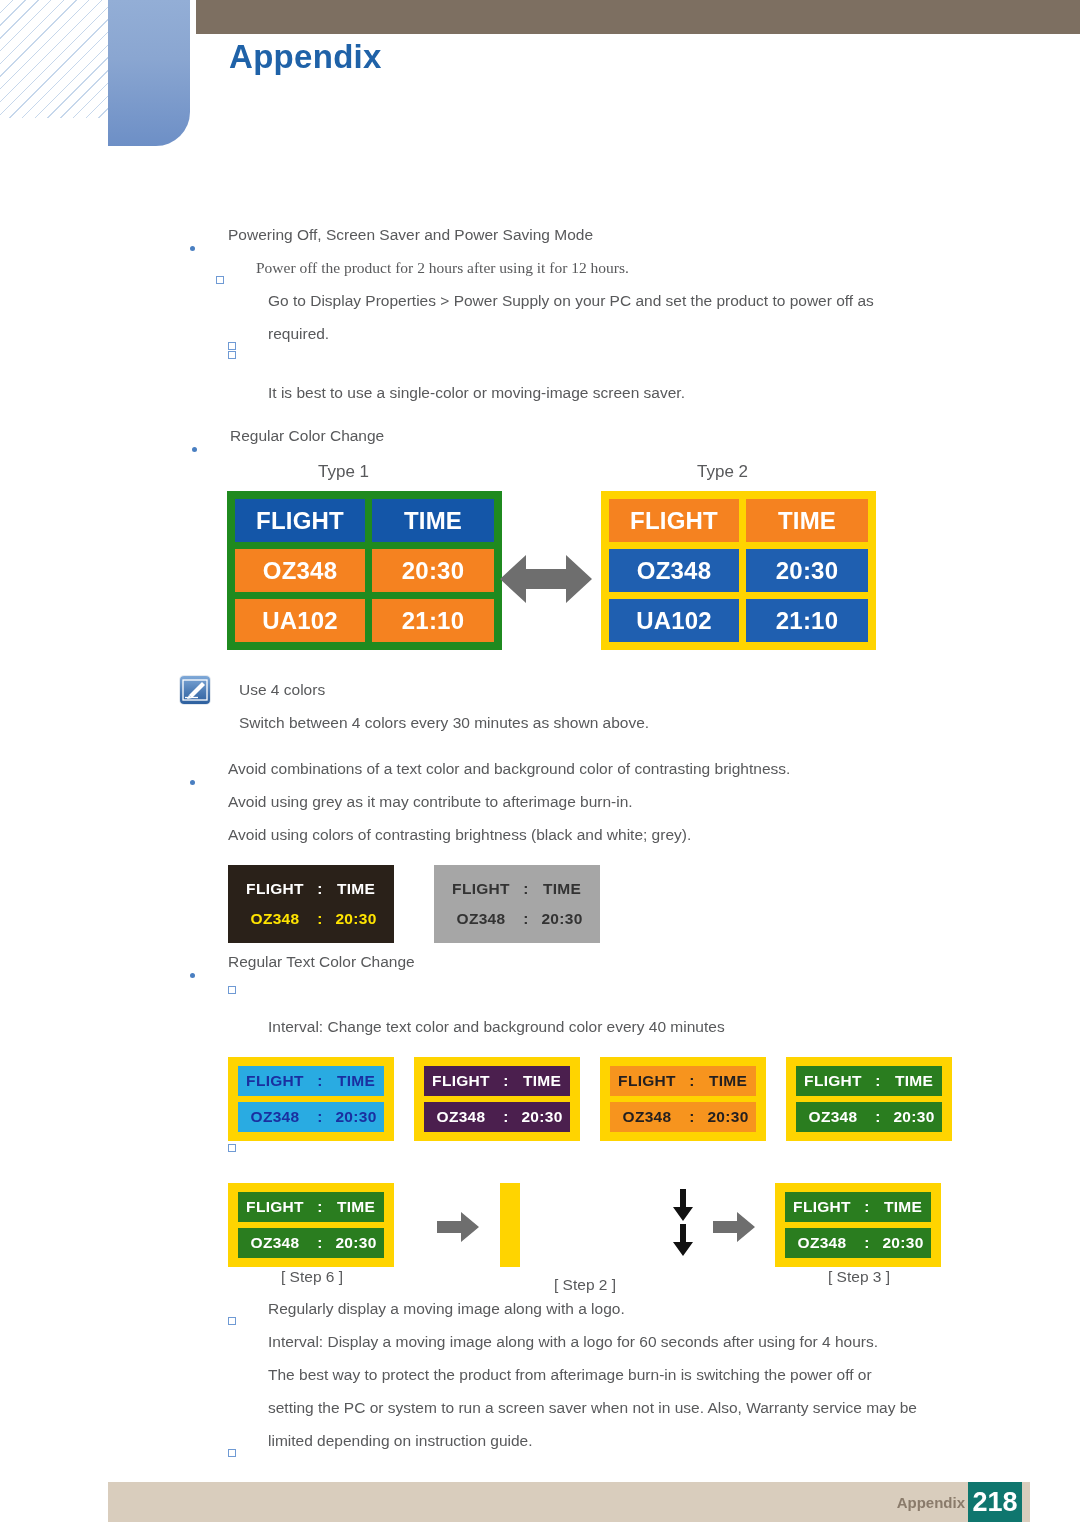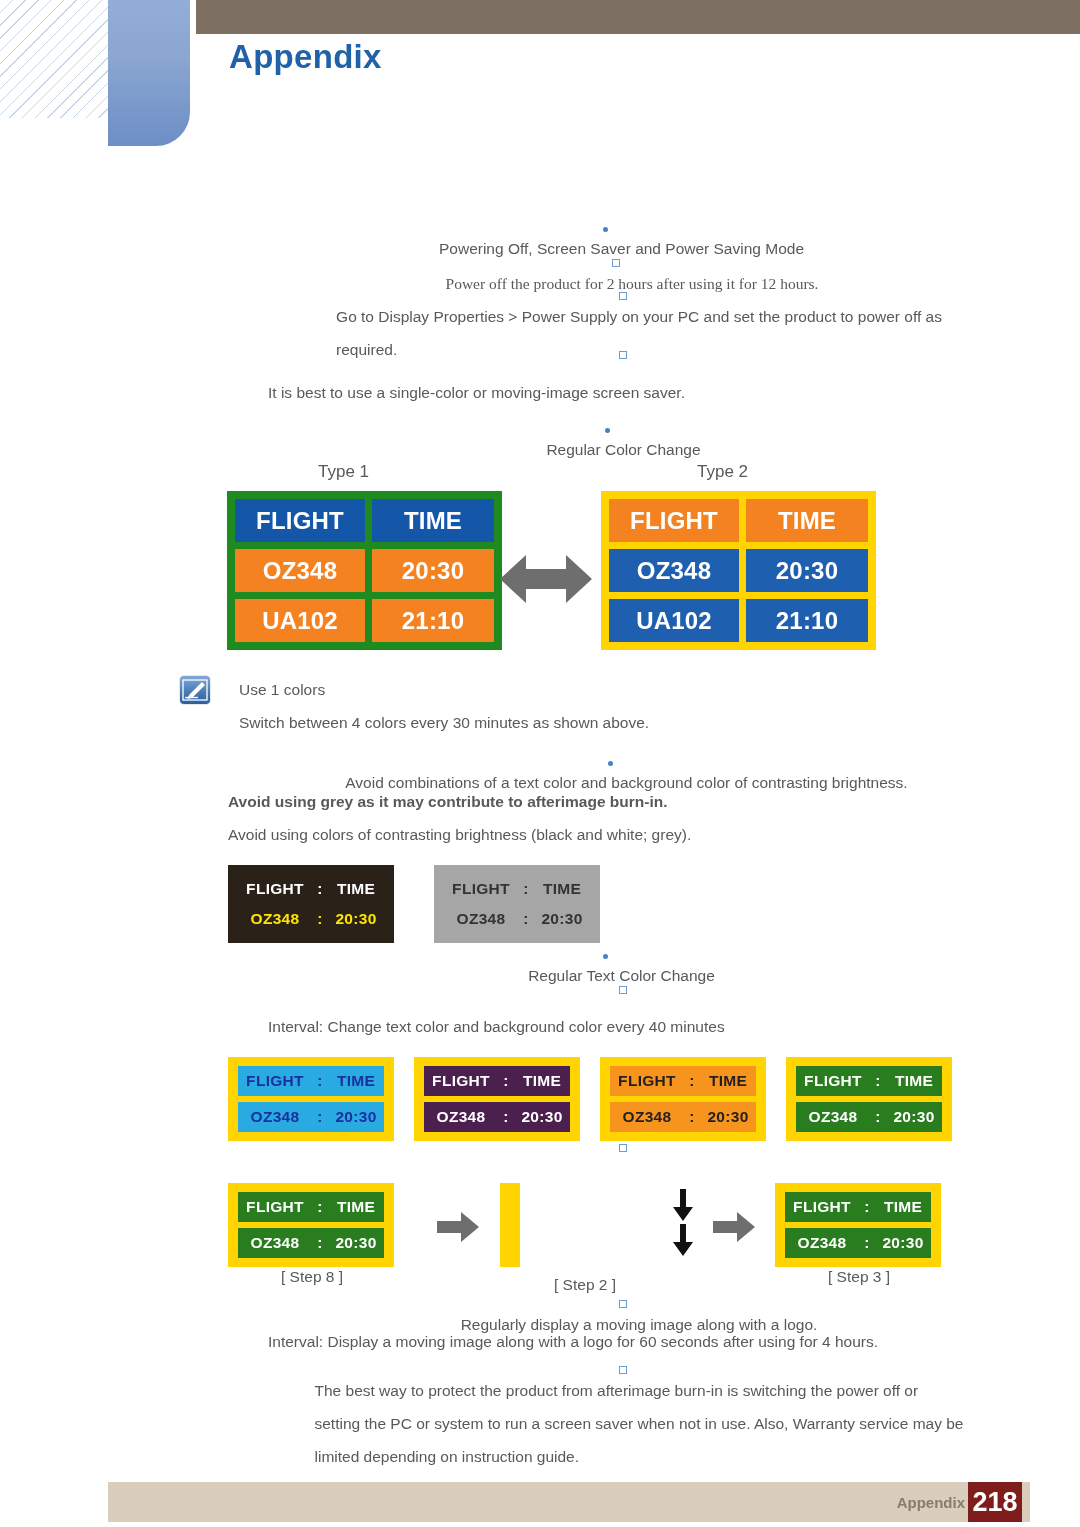--- a/index.html
+++ b/index.html
@@ -30,21 +30,21 @@
     background:linear-gradient(180deg,#93aed6 0%, #8aa6d1 40%, #6d8fc6 100%);
   }
   .page-title {
     position:absolute; left:229px; top:38px;
     font-size:33px; font-weight:bold; color:#1f62a8;
     letter-spacing:.3px;
   }
 
   
   .content { position:absolute; left:0; top:0; width:1080px; }
-  .row { position:absolute; display:flex; align-items:center;flex-direction:column; }
+  .row { position:absolute; display:flex; align-items:flex-end; }
   .bullet-dot {
     width:5px; height:5px; border-radius:50%;
     background:#4a7fc1; margin-top:9px; flex:0 0 auto;
   }
   .bullet-sq {
     width:8px; height:8px; border:1.4px solid #6f9ad4; background:#fff;
     margin-top:8px; flex:0 0 auto;
   }
   .txt { font-size:15.5px; line-height:33px; color:#58595b; white-space:pre-wrap; }
   .txt.l1 { margin-left:33px; }
@@ -92,21 +92,21 @@
   .footer-bar {
     position:absolute; left:108px; top:1482px; width:922px; height:40px;
     background:#d9cdbd;
   }
   .footer-label {
     position:absolute; top:1494px; right:115px;
     font-size:15px; font-weight:bold; color:#8a7b6b;
   }
   .footer-page {
     position:absolute; left:968px; top:1482px; width:54px; height:40px;
-    background:#7f1d1d; color:#ffffff;
+    background:#0f766e; color:#ffffff;
     font-size:27px; font-weight:bold;
     display:flex; align-items:center; justify-content:center;
   }
 </style>
 </head>
 <body>
 
 <div class="hatch"></div>
 <div class="header-bar"></div>
 <div class="header-tab"></div>
@@ -180,28 +180,28 @@
   </div>
 
   <div class="note-icon" style="left:180px; top:676px;">
     <svg width="30" height="28" viewBox="0 0 30 28" aria-hidden="true">
       <rect x="3" y="4" width="24" height="20" fill="none" stroke="#ffffff" stroke-width="1.3"></rect>
       <path d="M9 19 L22 6 L25 9 L12 22 Z" fill="#ffffff"></path>
       <path d="M9 19 L12 22 L7 23 Z" fill="#ffffff"></path>
       <line x1="5" y1="21.5" x2="18" y2="21.5" stroke="#ffffff" stroke-width="1.3"></line>
     </svg>
   </div>
-  <div class="txt" style="position:absolute; left:239px; top:673px;">Use 1 colors</div>
+  <div class="txt" style="position:absolute; left:239px; top:673px;">Use 4 colors</div>
   <div class="txt" style="position:absolute; left:239px; top:706px;">Switch between 4 colors every 30 minutes as shown above.</div>
 
   <div class="row" style="left:190px; top:752px; width:840px;">
     <span class="bullet-dot"></span>
     <span class="txt l1">Avoid combinations of a text color and background color of contrasting brightness.</span>
   </div>
-  <div class="txt" style="position:absolute; left:228px; top:785px;font-weight:bold;">Avoid using grey as it may contribute to afterimage burn-in.</div>
+  <div class="txt" style="position:absolute; left:228px; top:785px;">Avoid using grey as it may contribute to afterimage burn-in.</div>
   <div class="txt" style="position:absolute; left:228px; top:818px;">Avoid using colors of contrasting brightness (black and white; grey).</div>
 
   <div class="panel" id="cp0" style="left: 228px; top: 865px; background: rgb(42, 33, 25);">
     <div class="pline" id="cp0h" style="color: rgb(255, 255, 255); background: rgb(42, 33, 25);">
       <span class="c1">FLIGHT</span>
       <span class="cs">:</span>
       <span class="c2">TIME</span>
     </div>
     <div class="pline" id="cp0r" style="color: rgb(255, 228, 0); background: rgb(42, 33, 25);">
       <span class="c1">OZ348</span>
@@ -290,21 +290,21 @@
       <span class="c1">FLIGHT</span>
       <span class="cs">:</span>
       <span class="c2">TIME</span>
     </div>
     <div class="pline" style="background: rgb(42, 125, 31); color: rgb(255, 255, 255); margin-bottom: 0px;">
       <span class="c1">OZ348</span>
       <span class="cs">:</span>
       <span class="c2">20:30</span>
     </div>
   </div>
-  <div class="step-cap" style="left:281px; top:1268px;">[ Step 8 ]</div>
+  <div class="step-cap" style="left:281px; top:1268px;">[ Step 6 ]</div>
 
   <div style="position:absolute; left:437px; top:1212px;">
     <svg width="42" height="30" viewBox="0 0 42 30" aria-hidden="true">
       <polygon points="0,9 24,9 24,0 42,15 24,30 24,21 0,21" fill="#6e6e6e"></polygon>
     </svg>
   </div>
 
   <div class="panel" id="st2" style="left: 500px; top: 1183px; background: rgb(255, 212, 0);">
     <div class="pline scroll-cell" id="st2top" style="background: rgb(42, 125, 31); color: rgb(255, 255, 255); margin-bottom: 6px;">
       <span class="sl" style="top:-6px;">OP0310  :  24:20</span>

